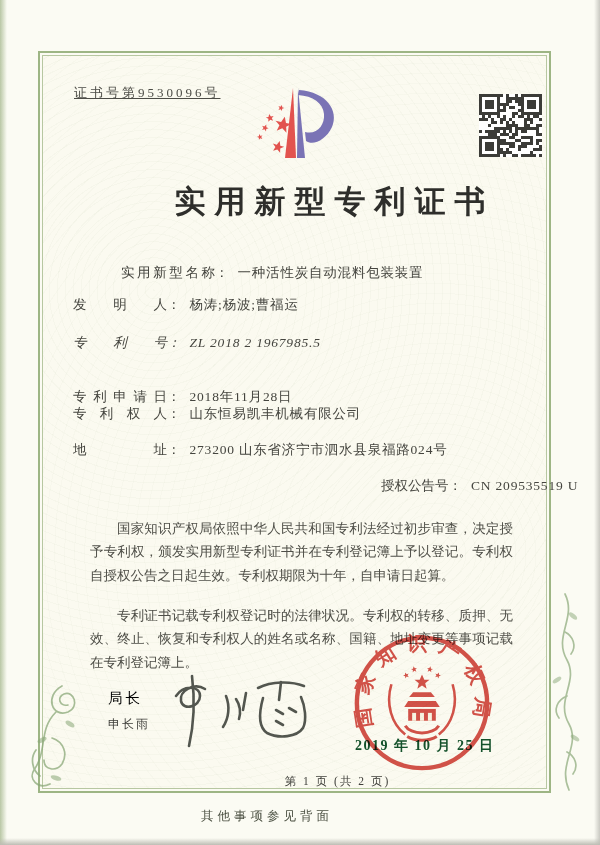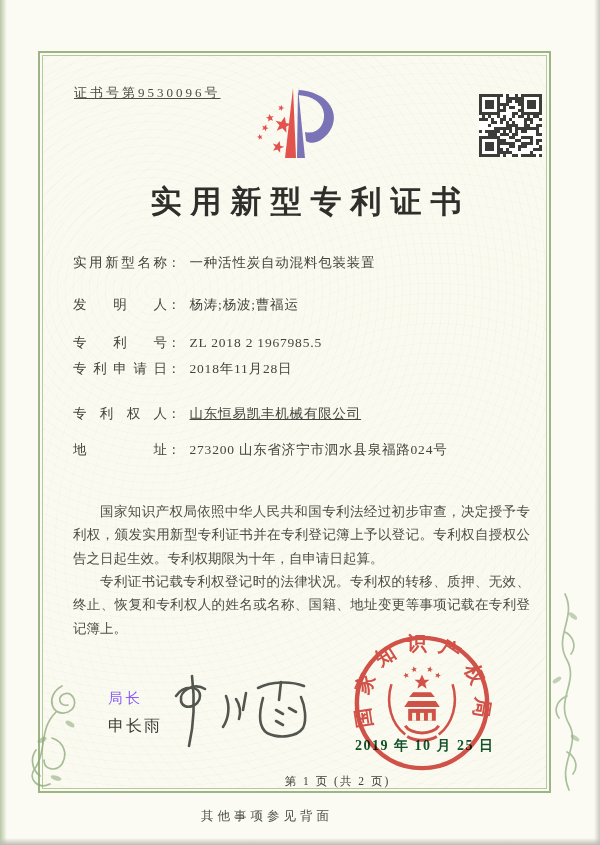--- a/index.html
+++ b/index.html
@@ -23,40 +23,40 @@
       repeating-radial-gradient(circle at 78% 68%, rgba(152,172,130,0.04) 0 1px, rgba(0,0,0,0) 1px 10px),
       #fbfaf0;}
 
   .cert-no{position:absolute;left:74px;top:84px;font-size:13px;
     letter-spacing:3px;color:#4c4c46;text-decoration:underline;}
 
   .logo{position:absolute;left:251px;top:78px;width:98px;height:98px;}
   .qr{position:absolute;left:479px;top:94px;width:63px;height:63px;background:#fff;}
 
   .title{position:absolute;left:38px;top:181px;width:536px;text-align:center;
-    font-size:31px;font-weight:bold;letter-spacing:9px;text-indent:9px;color:#2e2e2b;}
+    font-size:31px;font-weight:bold;letter-spacing:9px;text-indent:9px;color:#2e2e2b;padding-left:24px;}
 
   .fields{position:absolute;left:73px;top:252px;width:462px;
     font-size:13.5px;color:#45453f;}
   .field-row{position:absolute;left:0;white-space:nowrap;}
-  .r1{top:2px;}.r2{top:44px;}.r3{top:82px;}.r4{top:108px;}.r5{top:153px;text-decoration:underline;}.r6{top:189px;}
+  .r1{top:12px;margin-left:48px;}.r2{top:44px;}.r3{top:82px;font-style:italic;}.r4{top:136px;}.r5{top:153px;}.r6{top:189px;}
   .grant-row{top:225px;width:462px;}
   .grant-right{position:absolute;left:308px;top:0;white-space:nowrap;}
   .field-label{display:inline-block;width:94px;text-align:justify;
     text-align-last:justify;vertical-align:top;}
   .field-colon{display:inline-block;margin-right:9px;}
   .field-value{letter-spacing:0.8px;}
 
   .body-text{position:absolute;left:73px;top:500px;width:457px;
     font-size:13.5px;line-height:1.73;color:#4e4e47;text-align:justify;}
-  .body-text p{margin:0;text-indent:2em;}
+  .body-text p{margin:17px;text-indent:2em;}
 
   .signer-title{position:absolute;left:108px;top:689px;font-size:14.5px;
-    letter-spacing:3px;color:#8b5cf6;}
-  .signer-name{position:absolute;left:108px;top:716px;font-size:16px;
+    letter-spacing:3px;color:#000000;}
+  .signer-name{position:absolute;left:108px;top:716px;font-size:12px;
     letter-spacing:2px;color:#3d3d38;}
   .signature{position:absolute;left:150px;top:666px;width:180px;height:88px;}
 
   .seal{position:absolute;left:348px;top:629px;width:148px;height:148px;
     mix-blend-mode:multiply;opacity:0.93;}
   .seal-date{position:absolute;left:355px;top:737px;font-size:14px;
     color:#14532d;letter-spacing:1.5px;font-weight:bold;mix-blend-mode:multiply;}
 
   .page-indicator{position:absolute;left:38px;top:774px;width:599px;
     text-align:center;font-size:11.5px;letter-spacing:2px;color:#3f3f3a;}
@@ -274,20 +274,23 @@
   <div class="field-row r4">
     <span class="field-label">专利申请日</span><span class="field-colon">：</span><span class="field-value">2018年11月28日</span>
   </div>
   <div class="field-row r5">
     <span class="field-label">专利权人</span><span class="field-colon">：</span><span class="field-value">山东恒易凯丰机械有限公司</span>
   </div>
   <div class="field-row r6">
     <span class="field-label">地址</span><span class="field-colon">：</span><span class="field-value">273200 山东省济宁市泗水县泉福路024号</span>
   </div>
   <div class="field-row grant-row">
+    <span class="grant-right">
+      <span>授权公告号</span><span class="field-colon">：</span><span class="field-value">CN 209535519 U</span>
+    </span>
   </div>
 </div>
 
 <div class="body-text">
   <p>国家知识产权局依照中华人民共和国专利法经过初步审查，决定授予专利权，颁发实用新型专利证书并在专利登记簿上予以登记。专利权自授权公告之日起生效。专利权期限为十年，自申请日起算。</p>
   <p>专利证书记载专利权登记时的法律状况。专利权的转移、质押、无效、终止、恢复和专利权人的姓名或名称、国籍、地址变更等事项记载在专利登记簿上。</p>
 </div>
 
 <div class="signer-title">局长</div>
 <div class="signer-name">申长雨</div>

